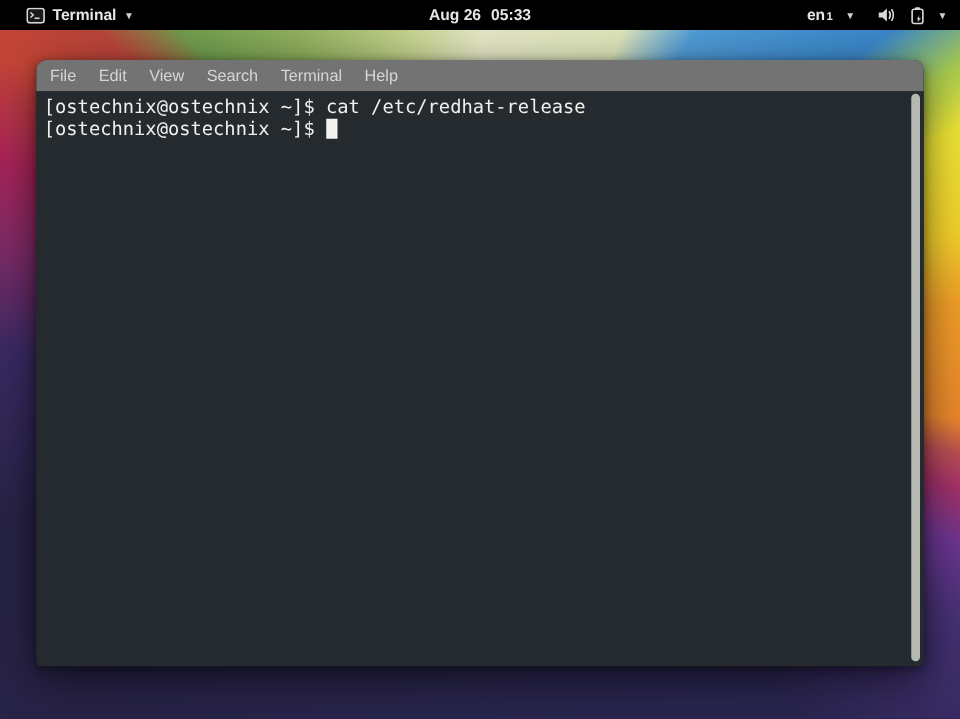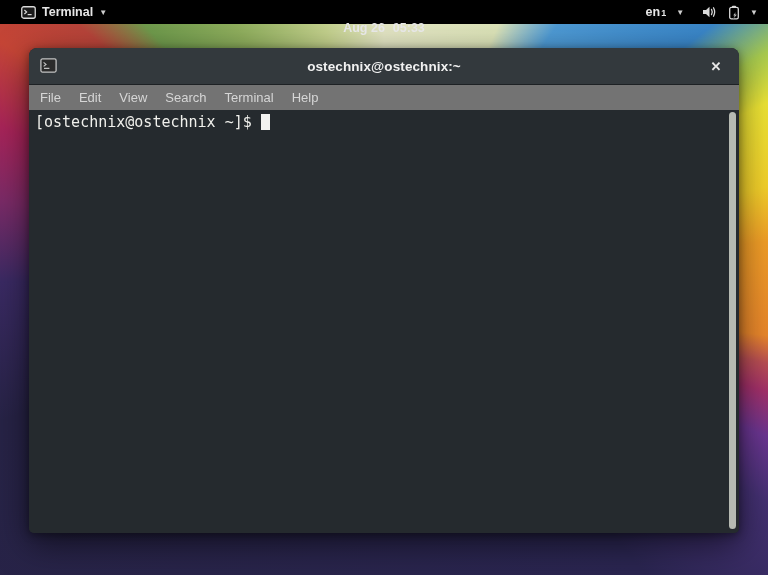--- a/index.html
+++ b/index.html
@@ -42,21 +42,21 @@
     position:absolute;top:0;left:0;right:0;height:24px;
     background:#000;color:#e6e6e6;
     display:flex;align-items:center;
     font-size:12.5px;font-weight:700;z-index:5;
   }
   .tb-left{display:flex;align-items:center;padding-left:5px;}
   .tb-activities{display:flex;align-items:center;gap:6px;padding:0 8px 0 0;height:24px;cursor:pointer;}
   .tb-appmenu{display:flex;align-items:center;gap:6px;padding:0 8px;height:24px;margin-left:8px;cursor:pointer;}
   .tb-clock{
     position:absolute;left:0;right:0;top:0;height:24px;
-    display:flex;align-items:center;justify-content:center;gap:8px;pointer-events:none;margin-top:16px;
+    display:flex;align-items:center;justify-content:center;gap:8px;pointer-events:none;
   }
   .tb-clock .clk{pointer-events:auto;}
   .tb-right{margin-left:auto;display:flex;align-items:center;gap:10px;padding-right:10px;height:24px;}
   .tb-kbd{display:flex;align-items:baseline;gap:1px;}
   .tb-kbd .sub{font-size:9px;}
   .caret{font-size:8px;color:#cfcfcf;line-height:1;transform:translateY(1px);}
   .tb-icon{display:inline-flex;align-items:center;}
   
   .window{
     position:absolute;left:29px;top:48px;width:710px;height:485px;
@@ -144,38 +144,28 @@
         <rect x="4" y="0.8" width="4" height="2" rx="0.8" fill="#d9d9d9"></rect>
         <rect x="1.7" y="2.4" width="8.6" height="11.4" rx="1.6" fill="none" stroke="#d9d9d9" stroke-width="1.3"></rect>
         <path d="M7.4 7.2 L5.2 10.4 L6.4 10.6 L5.6 13.4 L9 9.6 L7.4 9.4 Z" fill="#d9d9d9" stroke="#1a1a1a" stroke-width="0.5"></path>
       </svg>
     </span>
     <span class="caret">▼</span>
   </div>
 </div>
 
 <div class="window">
-  <div class="titlebar">
-    <span class="win-icon">
-      <svg width="17" height="15" viewBox="0 0 17 15">
-        <rect x="0.9" y="0.9" width="15.2" height="13.2" rx="1.5" fill="#2b2b2b" stroke="#c2c2c2" stroke-width="1.3"></rect>
-        <path d="M3.6 4.4 L6 6.4 L3.6 8.4" fill="none" stroke="#c2c2c2" stroke-width="1.2"></path>
-        <line x1="4" y1="10.4" x2="9.4" y2="10.4" stroke="#c2c2c2" stroke-width="1.2"></line>
-      </svg>
-    </span>
-    <div class="title-text">ostechnix@ostechnix:~</div>
-    <div class="close-btn">✕</div>
-  </div>
 
   <div class="menubar">
     <span class="menu-item">File</span>
     <span class="menu-item">Edit</span>
     <span class="menu-item">View</span>
     <span class="menu-item">Search</span>
     <span class="menu-item">Terminal</span>
     <span class="menu-item">Help</span>
   </div>
 
   <div class="term">
+    <div class="term-line">[ostechnix@ostechnix ~]$ cat /etc/redhat-release</div>
     <div class="prompt-line"><span class="txt">[ostechnix@ostechnix ~]$ </span><span class="cursor"></span></div>
     <div class="scrollbar"></div>
   </div>
 </div>
 
 </body></html>

